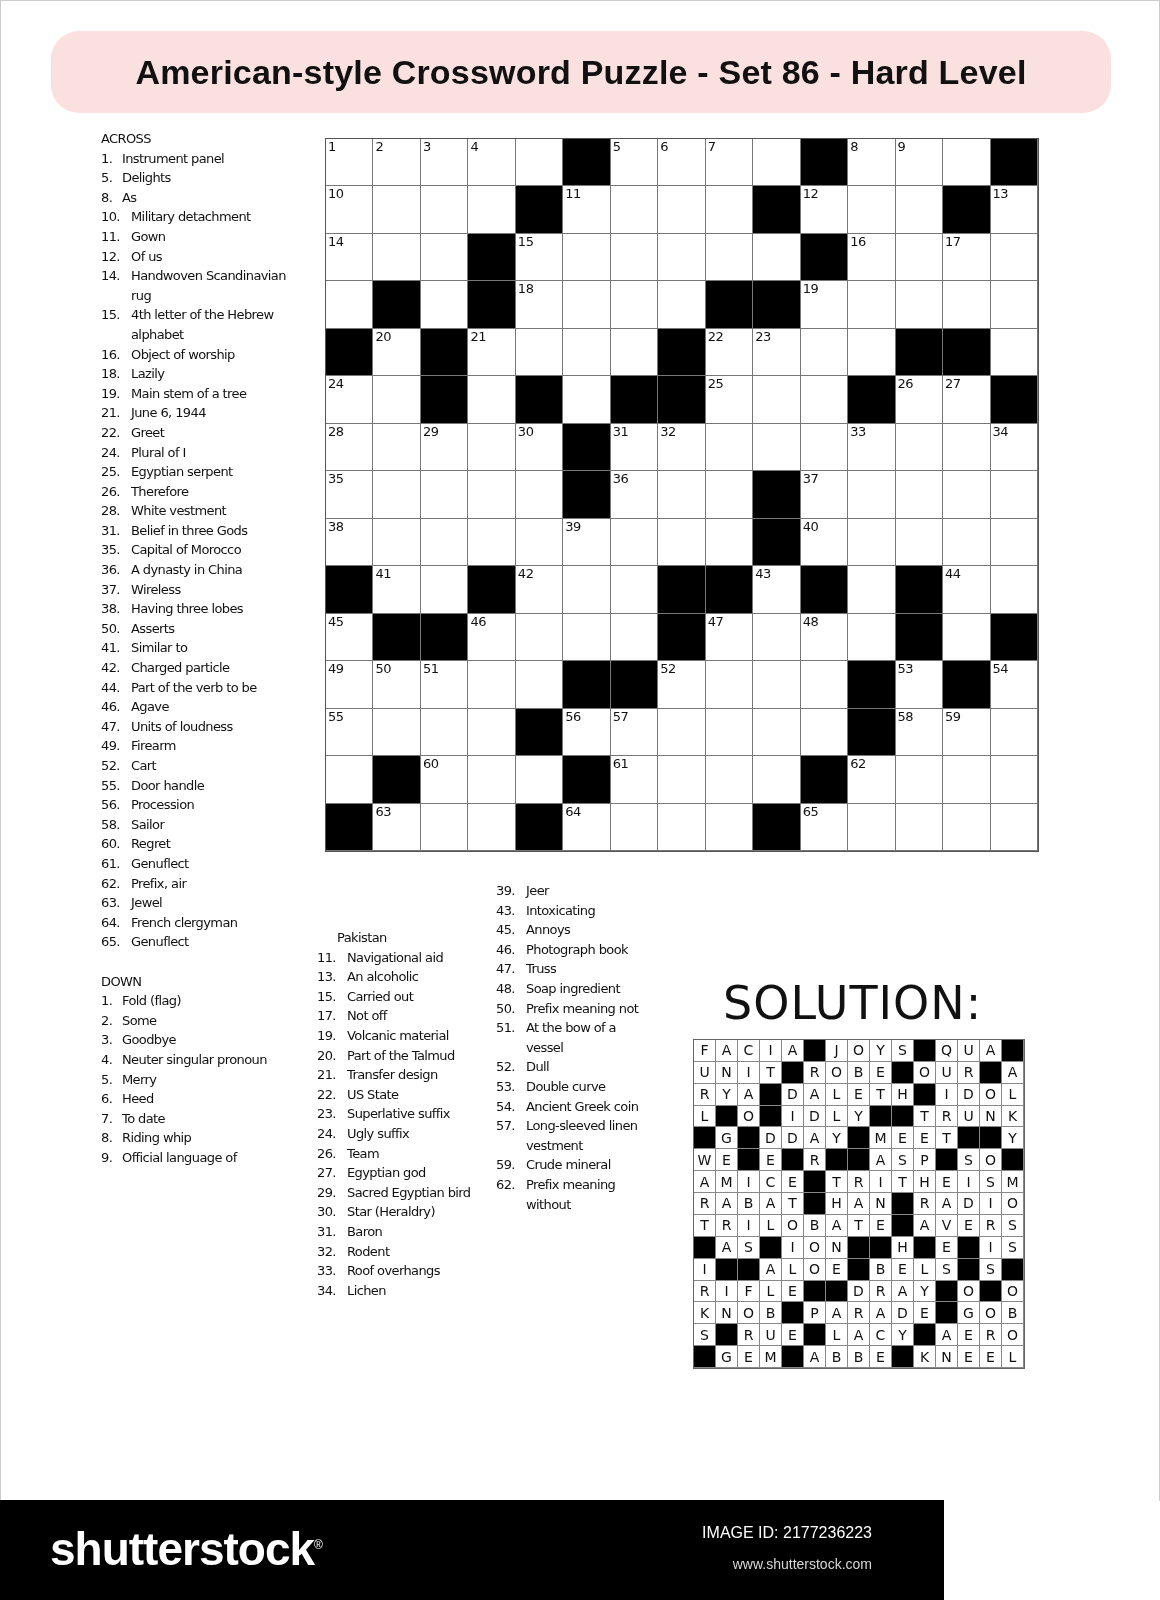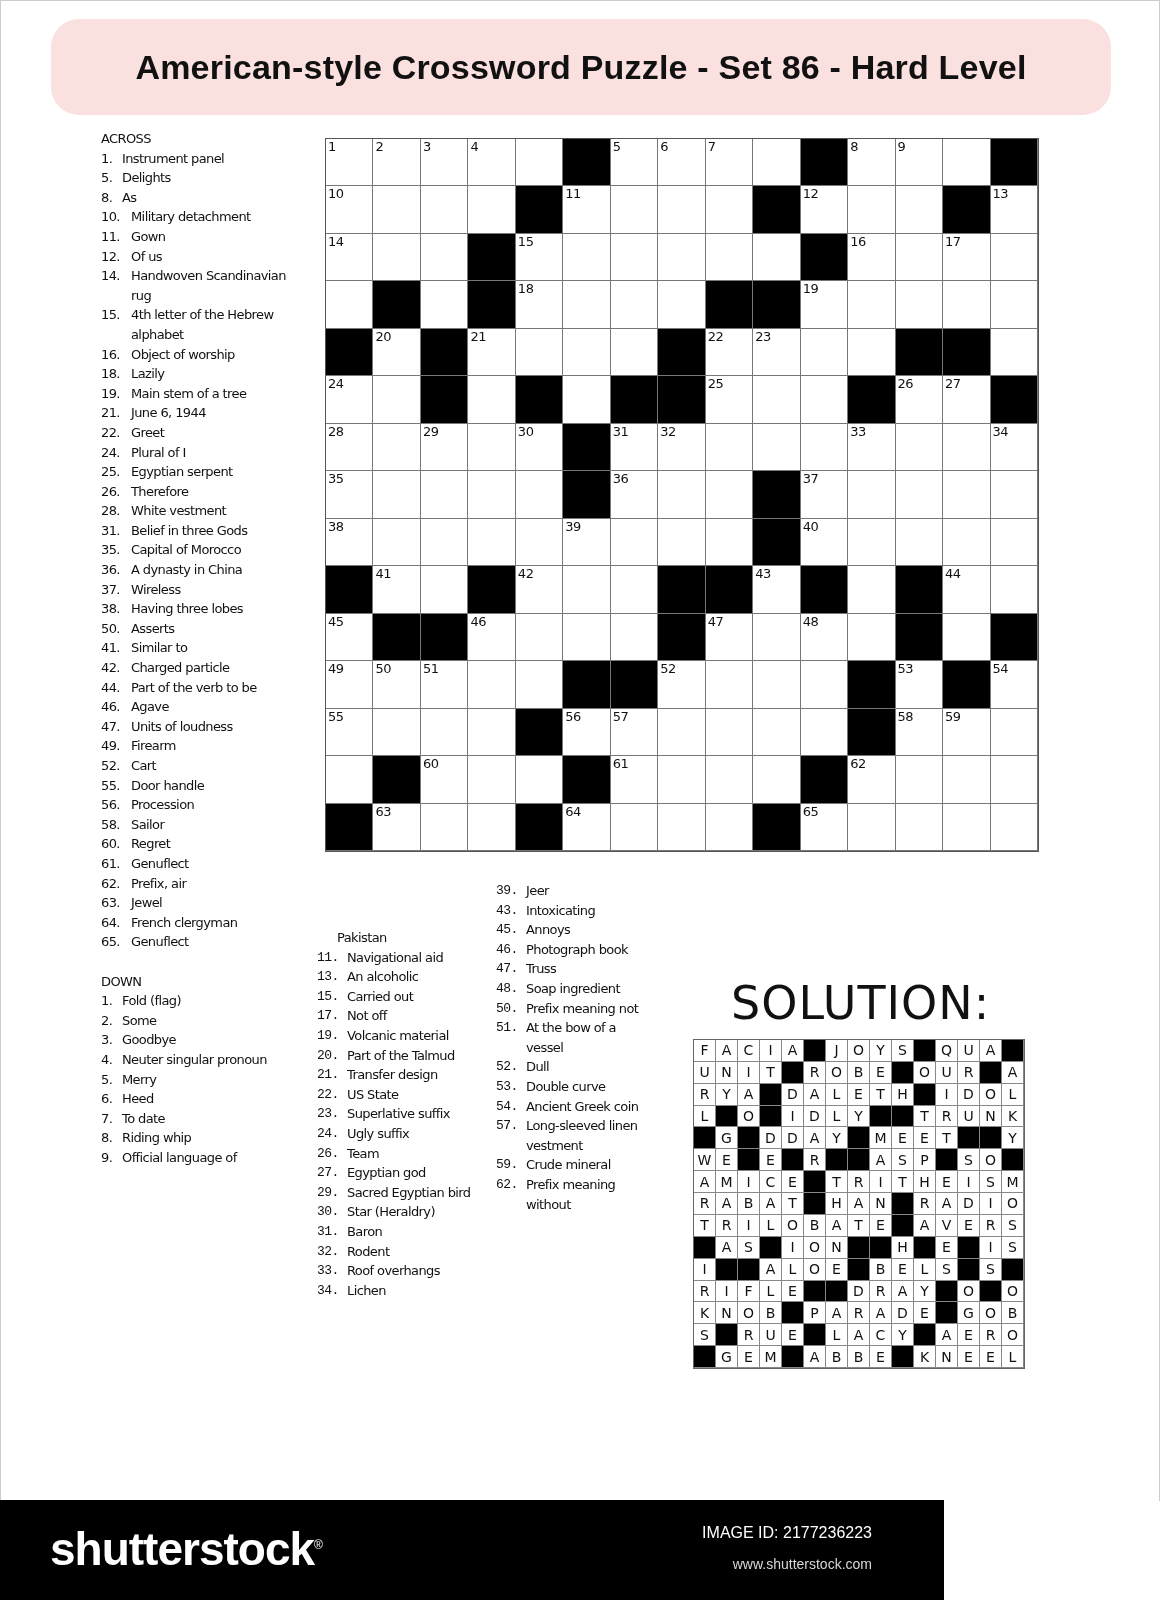--- a/index.html
+++ b/index.html
@@ -1,36 +1,36 @@
 <!DOCTYPE html>
 <html><head>
 <meta charset="utf-8">
 <style>
   html,body{margin:0;padding:0;}
   body{width:1160px;height:1600px;position:relative;background:#fff;font-family:"DejaVu Sans","Liberation Sans",sans-serif;overflow:hidden;color:#111;}
   .page{position:absolute;left:0;top:0;width:1158px;height:1500px;border:1px solid #ccc;border-bottom:none;background:#fff;}
-  .title-bar{position:absolute;left:50px;top:18px;width:1060px;height:96px;background:#fbe0e0;border-radius:28px;display:flex;align-items:center;justify-content:center;}
+  .title-bar{position:absolute;left:50px;top:30px;width:1060px;height:82px;background:#fbe0e0;border-radius:28px;display:flex;align-items:center;justify-content:center;}
   .title-bar h1{margin:0;font-family:"Liberation Sans",sans-serif;font-weight:bold;font-size:34px;color:#111;letter-spacing:0.2px;}
   .clues{position:absolute;font-size:13px;line-height:19.6px;letter-spacing:-0.6px;}
   .clues .head{display:block;}
   .clue{display:flex;}
   .clue .num{flex:0 0 auto;white-space:pre;}
   .clue .txt{flex:1 1 auto;}
   .col1{left:100px;top:128px;width:185px;}
   .col2{left:316px;top:927px;width:170px;}
   .col3{left:495px;top:880px;width:160px;}
   .col1 .num{width:30px;}
   .col1 .num.n1{width:21px;}
-  .col2 .num,.col3 .num{width:30px;font-family:Liberation Mono, monospace;}
+  .col2 .num,.col3 .num{width:30px;}
   .cont{padding-left:20px;}
   .grid{position:absolute;left:324px;top:137px;width:714px;height:714px;display:grid;grid-template-columns:repeat(15,1fr);grid-template-rows:repeat(15,1fr);border:1px solid #555;box-sizing:border-box;}
   .cell{border-right:1px solid #777;border-bottom:1px solid #777;position:relative;background:#fff;}
   .cell.black{background:#000;}
   .cell .cn{position:absolute;left:2px;top:1px;font-size:13px;line-height:14px;letter-spacing:-0.5px;}
-  .sol-title{position:absolute;left:722px;top:975px;font-size:46px;font-family:"DejaVu Sans",sans-serif;letter-spacing:1px;margin-left:8px;}
+  .sol-title{position:absolute;left:722px;top:975px;font-size:46px;font-family:"DejaVu Sans",sans-serif;letter-spacing:1px;}
   .sol{position:absolute;left:692px;top:1038px;width:332px;height:330px;display:grid;grid-template-columns:repeat(15,1fr);grid-template-rows:repeat(15,1fr);border:1px solid #666;box-sizing:border-box;}
   .scell{border-right:1px solid #888;border-bottom:1px solid #888;background:#fff;font-size:14px;display:flex;align-items:center;justify-content:center;line-height:1;}
   .scell.black{background:#000;}
   .footer{position:absolute;left:0;top:1500px;width:944px;height:100px;background:#000000;}
   .logo{position:absolute;left:50px;top:22px;color:#fff;font-family:"Liberation Sans",sans-serif;font-weight:bold;font-size:46px;letter-spacing:-1px;}
   .logo sup{font-size:12px;font-weight:normal;}
   .imgid{position:absolute;right:72px;top:24px;color:#fff;font-size:16px;font-family:"Liberation Sans",sans-serif;}
   .site{position:absolute;right:72px;top:56px;color:#d8d8d8;font-size:14px;font-family:"Liberation Sans",sans-serif;}
 </style>
 </head>

